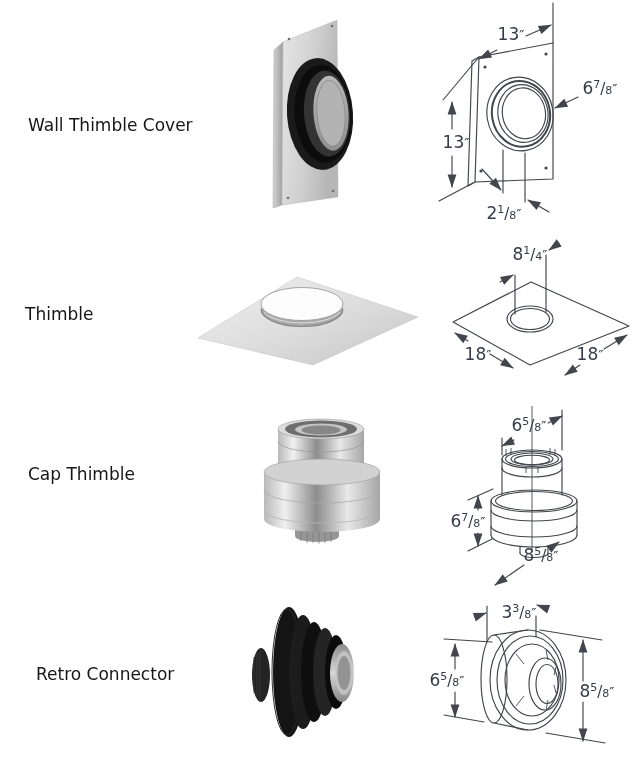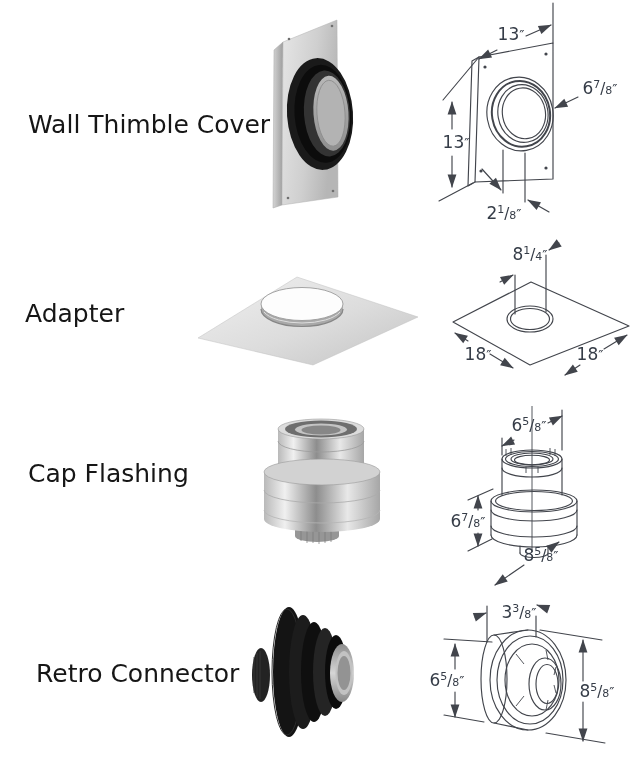--- a/index.html
+++ b/index.html
@@ -1,19 +1,19 @@
 <!DOCTYPE html>
 <html style="--page-bg: #ffffff; --label-color: #161616; --dim-color: #353c47;"><head>
 <meta charset="utf-8">
 <style>
   html,body{margin:0;padding:0;background:#fff;}
   .canvas{position:relative;width:642px;height:760px;background:var(--page-bg,#fff);overflow:hidden;
           font-family:"DejaVu Sans",sans-serif;}
   .row{position:absolute;inset:0;}
-  .row-label{position:absolute;font-size:25px;line-height:26px;color:var(--label-color,#161616);white-space:nowrap;}
+  .row-label{position:absolute;font-size:17px;line-height:26px;color:var(--label-color,#161616);white-space:nowrap;}
   svg{position:absolute;display:block;}
   .ln{stroke:#42454c;stroke-width:1.15;fill:none;stroke-linecap:round;stroke-linejoin:round;}
   .lnb{stroke:#42454c;stroke-width:2;fill:none;}
   .lnt{stroke:#42454c;stroke-width:0.9;fill:none;}
   .dot{fill:#42454c;stroke:none;}
   .dimtext{fill:var(--dim-color,#353c47);font-family:"DejaVu Sans",sans-serif;font-size:17px;}
 </style>
 </head>
 <body>
 
@@ -86,21 +86,21 @@
       <path class="ln" d="M57,169 L76,190" marker-end="url(#a1)"></path>
       <path class="ln" d="M124,212 L103,200" marker-end="url(#a1)"></path>
       <text class="dimtext" x="86" y="40" text-anchor="middle"><tspan font-size="17">13</tspan><tspan font-size="14">″</tspan></text>
       <text class="dimtext" x="31" y="148" text-anchor="middle"><tspan font-size="17">13</tspan><tspan font-size="14">″</tspan></text>
       <text class="dimtext" x="175" y="94" text-anchor="middle"><tspan font-size="17">6</tspan><tspan font-size="11" dy="-6">7</tspan><tspan font-size="15" dy="6">/</tspan><tspan font-size="11">8</tspan><tspan font-size="14">″</tspan></text>
       <text class="dimtext" x="79" y="219" text-anchor="middle"><tspan font-size="17">2</tspan><tspan font-size="11" dy="-6">1</tspan><tspan font-size="15" dy="6">/</tspan><tspan font-size="11">8</tspan><tspan font-size="14">″</tspan></text>
     </svg>
   </section>
 
   <section class="row">
-    <div class="row-label" style="left:25px;top:301px">Adapter</div>
+    <div class="row-label" style="left:25px;top:301px">Thimble</div>
 
     <svg style="left:185px;top:265px" width="245" height="125" viewBox="0 0 245 125">
       <defs>
         <linearGradient id="p2f" x1="0" y1="0" x2="1" y2="1">
           <stop offset="0" stop-color="#f0f0f0"></stop>
             <stop offset="0.55" stop-color="#dcdcdc"></stop>
             <stop offset="1" stop-color="#c3c3c3"></stop>
         </linearGradient>
       </defs>
       <path d="M13,73 L112,12 L233,52 L128,100 Z" fill="url(#p2f)" stroke="#c0c0c0" stroke-width="0.5"></path>
@@ -127,21 +127,21 @@
       <path class="ln" d="M60,116 L83,130" marker-end="url(#a2)"></path>
       <path class="ln" d="M174,111 L197,97" marker-end="url(#a2)"></path>
       <path class="ln" d="M150,127 L135,137" marker-end="url(#a2)"></path>
       <text class="dimtext" x="100" y="22" text-anchor="middle"><tspan font-size="17">8</tspan><tspan font-size="11" dy="-6">1</tspan><tspan font-size="15" dy="6">/</tspan><tspan font-size="11">4</tspan><tspan font-size="14">″</tspan></text>
       <text class="dimtext" x="48" y="122" text-anchor="middle"><tspan font-size="17">18</tspan><tspan font-size="14">″</tspan></text>
       <text class="dimtext" x="160" y="122" text-anchor="middle"><tspan font-size="17">18</tspan><tspan font-size="14">″</tspan></text>
     </svg>
   </section>
 
   <section class="row">
-    <div class="row-label" style="left:28px;top:461px">Cap Flashing</div>
+    <div class="row-label" style="left:28px;top:461px">Cap Thimble</div>
 
     <svg style="left:255px;top:395px" width="165" height="180" viewBox="0 0 165 180">
       <defs>
         <linearGradient id="p3m" x1="0" y1="0" x2="1" y2="0">
           <stop offset="0" stop-color="#b9b9b9"></stop>
             <stop offset="0.18" stop-color="#f0f0f0"></stop>
           <stop offset="0.45" stop-color="#8d8d8d"></stop>
             <stop offset="0.72" stop-color="#e8e8e8"></stop>
           <stop offset="1" stop-color="#a6a6a6"></stop>
         </linearGradient>

